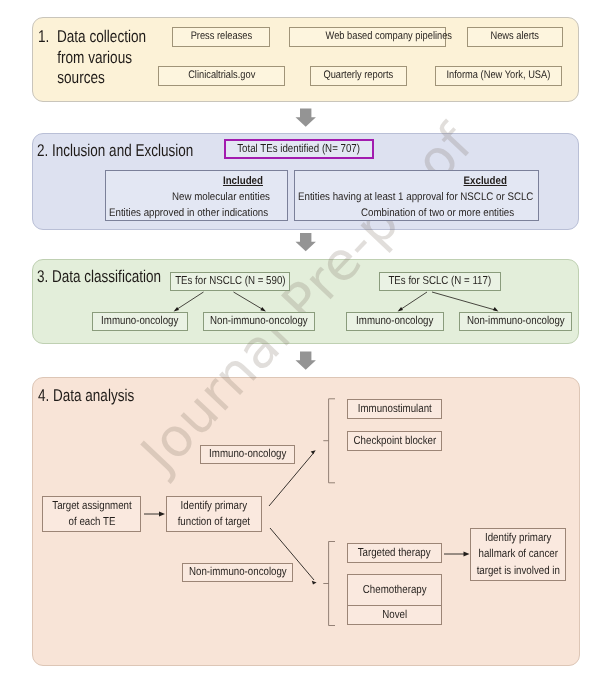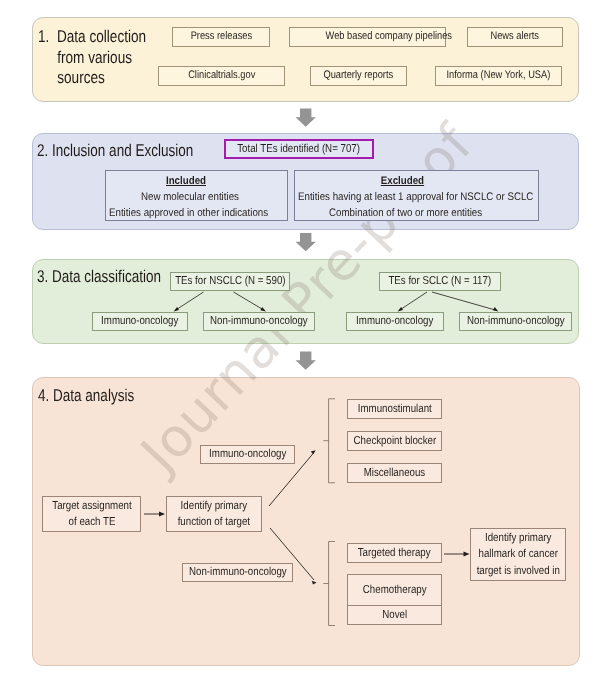--- a/index.html
+++ b/index.html
@@ -26,21 +26,21 @@
             transform:scaleX(0.8);padding-left:24px;text-indent:-24px;
             width:165px;white-space:pre-wrap;}
 
   
   #p2{left:32px;top:133px;width:547px;height:97px;background:#dde1f0;
       border:1px solid #b9bfd6;}
   .b2{border:2px solid #a21caf;background:#e3e7f3;font-size:11.5px;}
   #p2-title{left:37.2px;top:141.2px;}
   .blk{position:absolute;box-sizing:border-box;border:1px solid #7b8099;
        background:#e3e7f3;color:#231f1c;font-size:11px;padding:3px 4px 2px 3px;
-       line-height:1.45;text-align:center;}
+       line-height:1.45;text-align:right;}
   .blk span{display:inline-block;transform:scaleX(0.885);transform-origin:0 50%;
             white-space:pre;}
   .blk .hd{font-weight:bold;text-decoration:underline;display:block;}
 
   
   #p3{left:32px;top:259px;width:547px;height:85px;background:#e3eeda;
       border:1px solid #bfd0b2;}
   .b3{border:1px solid #8a9c7c;background:#eaf2e4;font-size:11.5px;text-align:right;}
   #p3-title{left:37.2px;top:267.2px;}
 
@@ -103,21 +103,20 @@
   <div class="panel" id="p4"></div>
   <div class="ptitle" id="p4-title">4. Data analysis</div>
   <div class="box b4" style="left:42px;top:496px;width:99px;height:36px;"><span>Target assignment
 of each TE</span></div>
   <div class="box b4" style="left:166px;top:496px;width:96px;height:36px;"><span>Identify primary
 function of target</span></div>
   <div class="box b4" style="left:200px;top:445px;width:95px;height:19px;"><span>Immuno-oncology</span></div>
   <div class="box b4" style="left:182px;top:563px;width:111px;height:19px;"><span>Non-immuno-oncology</span></div>
   <div class="box b4" style="left:347px;top:399px;width:95px;height:20px;"><span>Immunostimulant</span></div>
   <div class="box b4" style="left:347px;top:431px;width:95px;height:20px;"><span>Checkpoint blocker</span></div>
-  <div class="box b4" style="left:347px;top:463px;width:95px;height:20px;"><span>Miscellaneous</span></div>
   <div class="box b4" style="left:347px;top:543px;width:95px;height:20px;"><span>Targeted therapy</span></div>
   <div class="box b4" style="left:347px;top:574px;width:95px;height:32px;"><span>Chemotherapy</span></div>
   <div class="box b4" style="left:347px;top:605px;width:95px;height:20px;"><span>Novel</span></div>
   <div class="box b4" style="left:470px;top:528px;width:96px;height:53px;"><span>Identify primary
 hallmark of cancer
 target is involved in</span></div>
 
   <svg class="ov" viewBox="0 0 606 680">
 
     <g fill="#949494">

